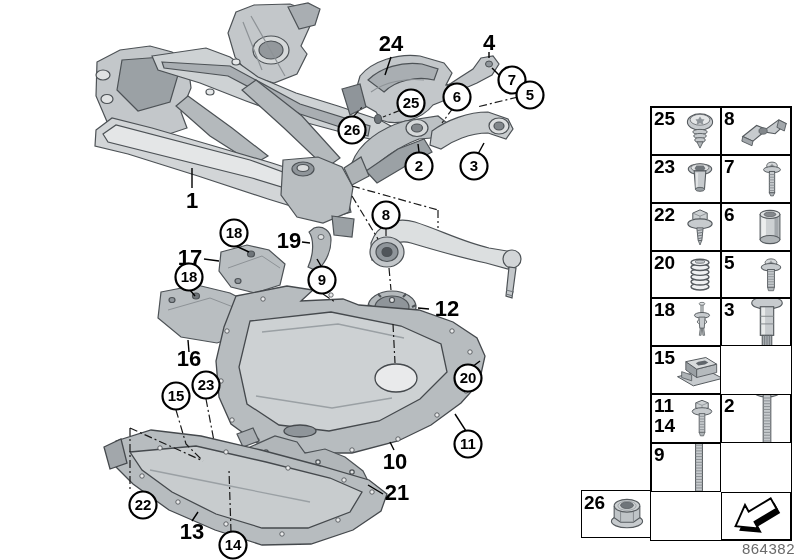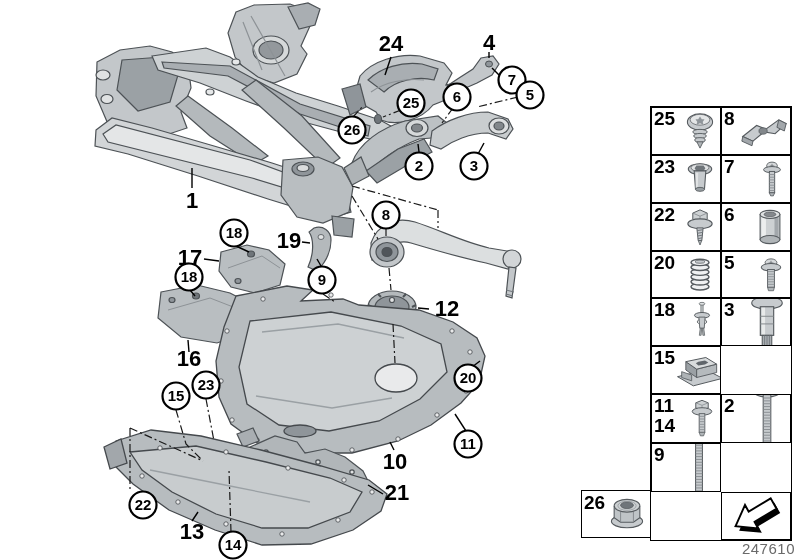--- a/index.html
+++ b/index.html
@@ -509,15 +509,15 @@
           <ellipse cx="24" cy="30" rx="17" ry="7" fill="#c7cbce" stroke="#565b5f" stroke-width="1.2"></ellipse>
           <path d="M10,14 L10,26 L17,31 L31,31 L38,26 L38,14 Z" fill="#bfc4c7" stroke="#565b5f" stroke-width="1.2"></path>
           <path d="M17,19 V31 M31,19 V31" stroke="#82878b"></path>
           <ellipse cx="24" cy="13" rx="14" ry="7" fill="#cdd1d3" stroke="#565b5f" stroke-width="1.2"></ellipse>
           <ellipse cx="24" cy="13" rx="10" ry="5" fill="none" stroke="#9aa0a4"></ellipse>
           <ellipse cx="24" cy="12.5" rx="7" ry="3.6" fill="#6f757a" stroke="#565b5f" stroke-width="0.8"></ellipse>
         </svg>
   </span>
 </div>
 
-<div class="docnum">247610</div>
+<div class="docnum">864382</div>
 
 </div>
 
 </body></html>

